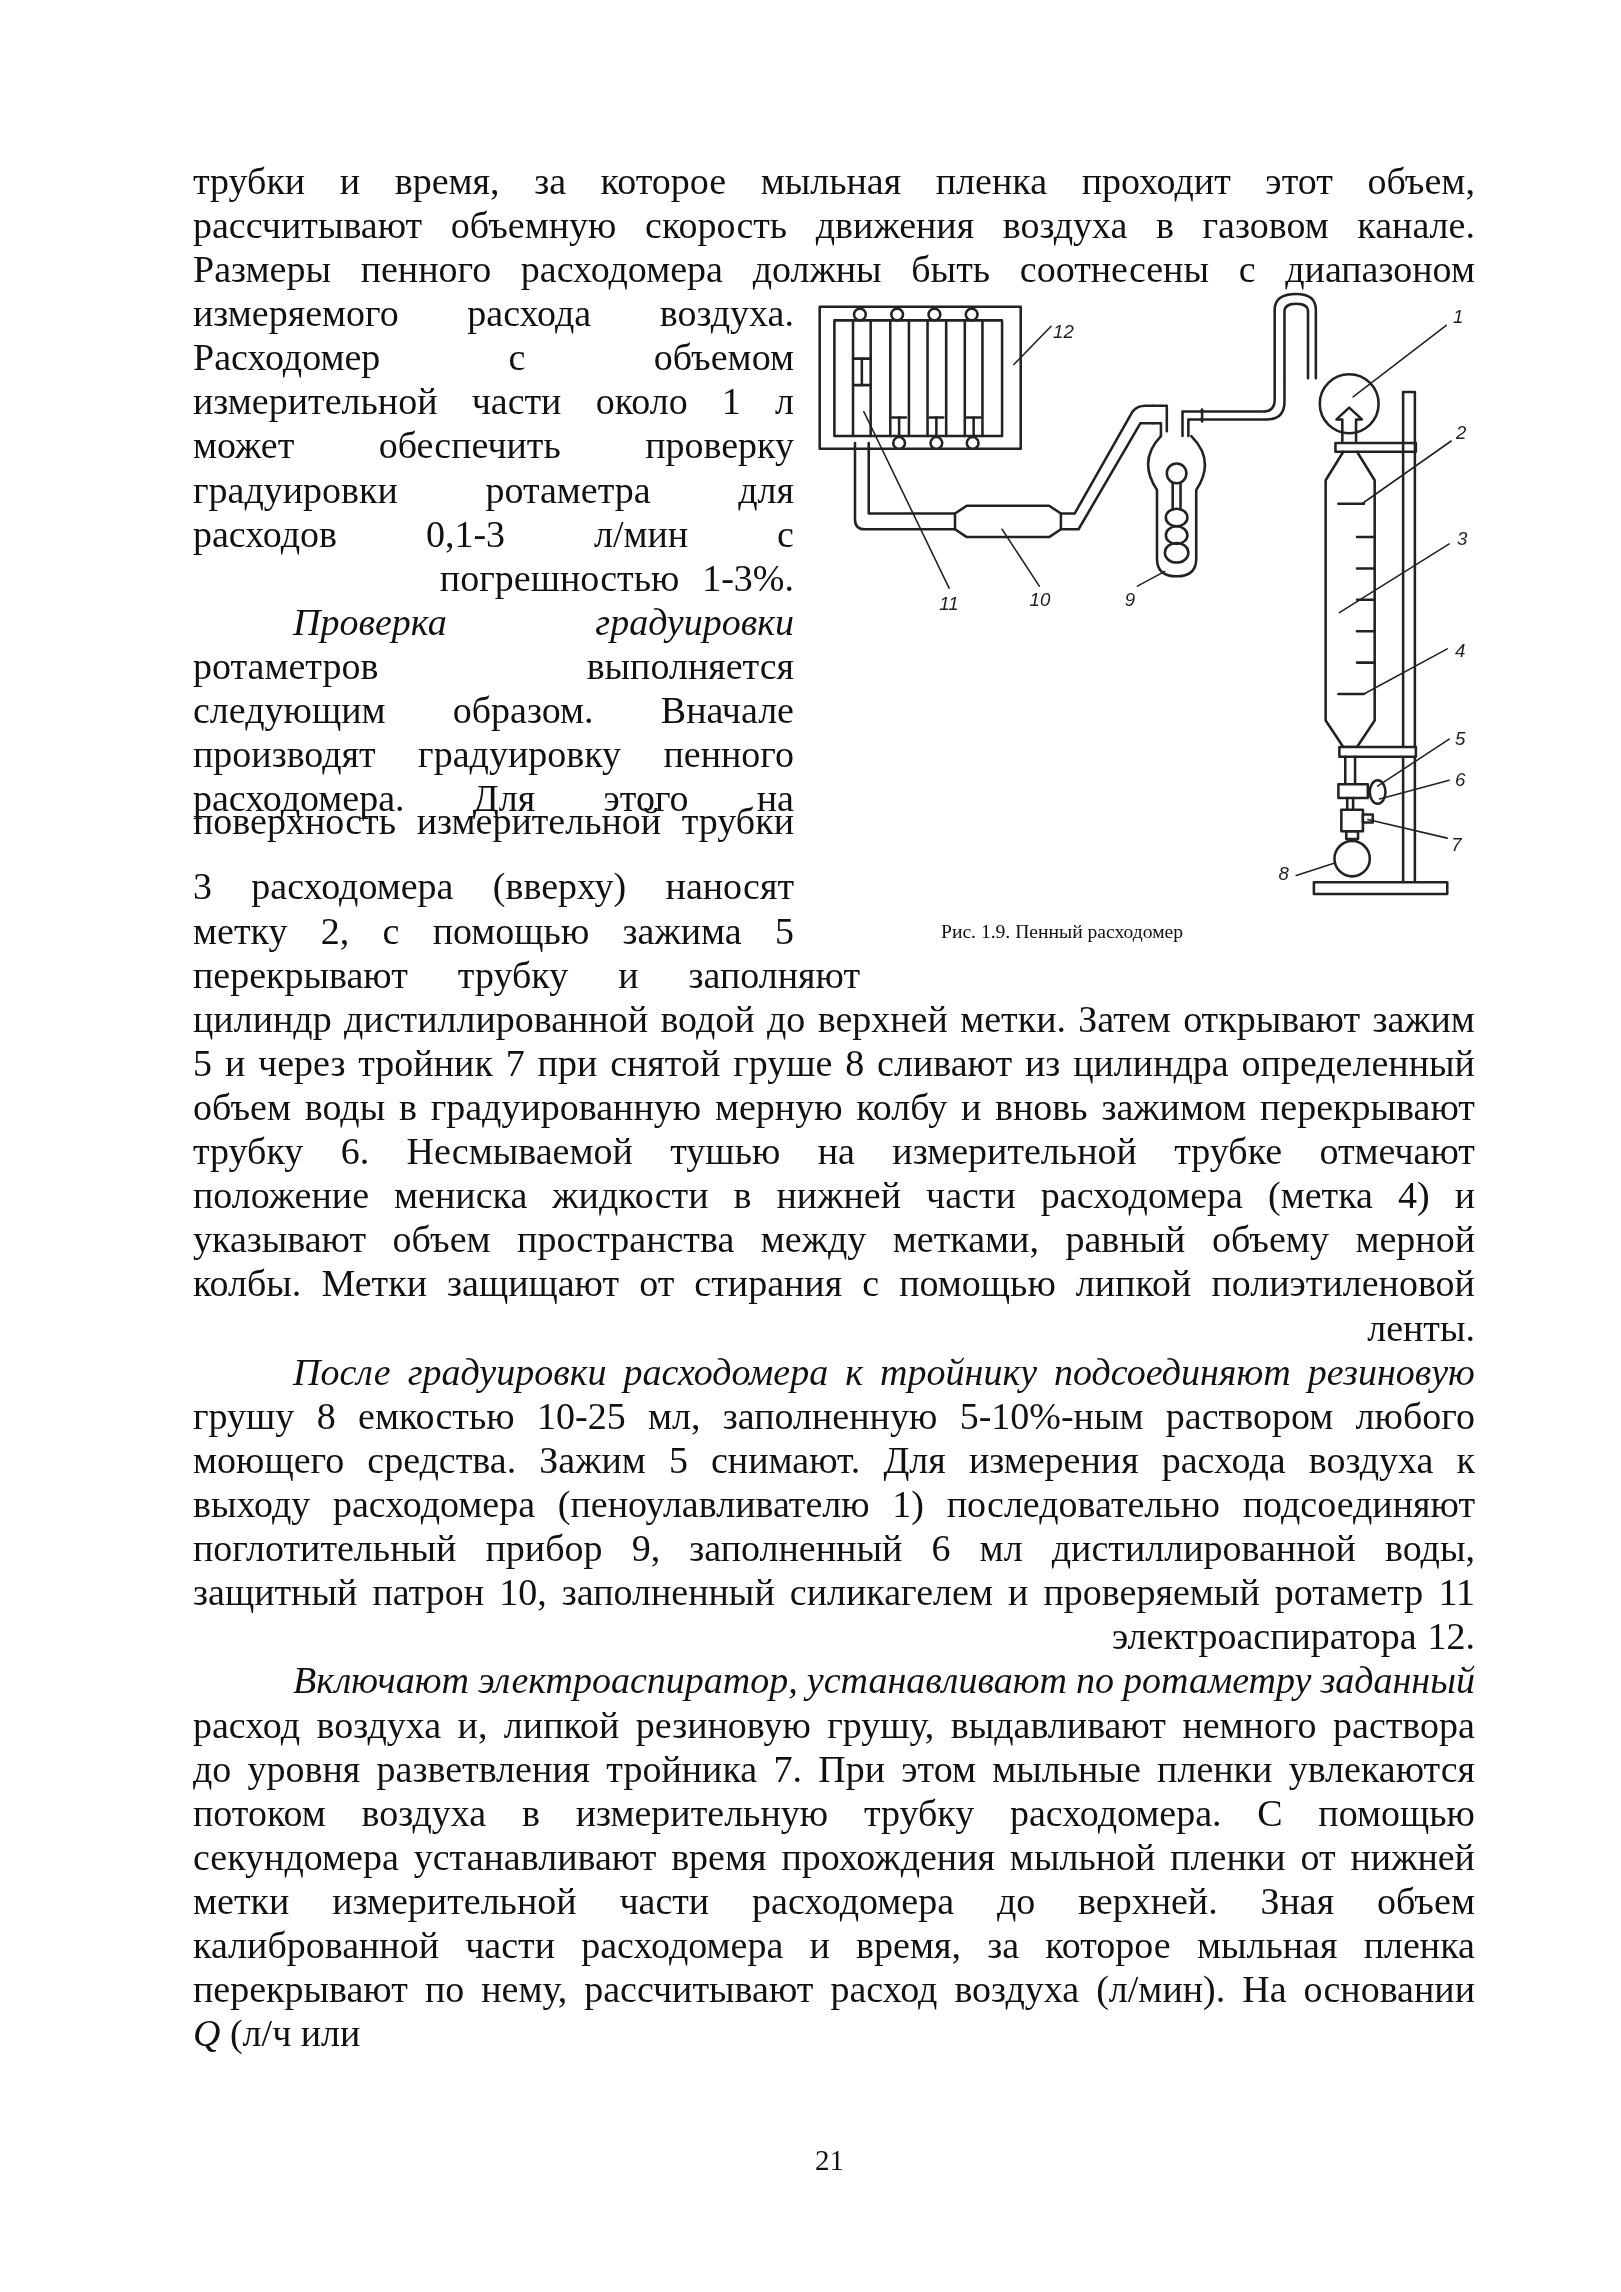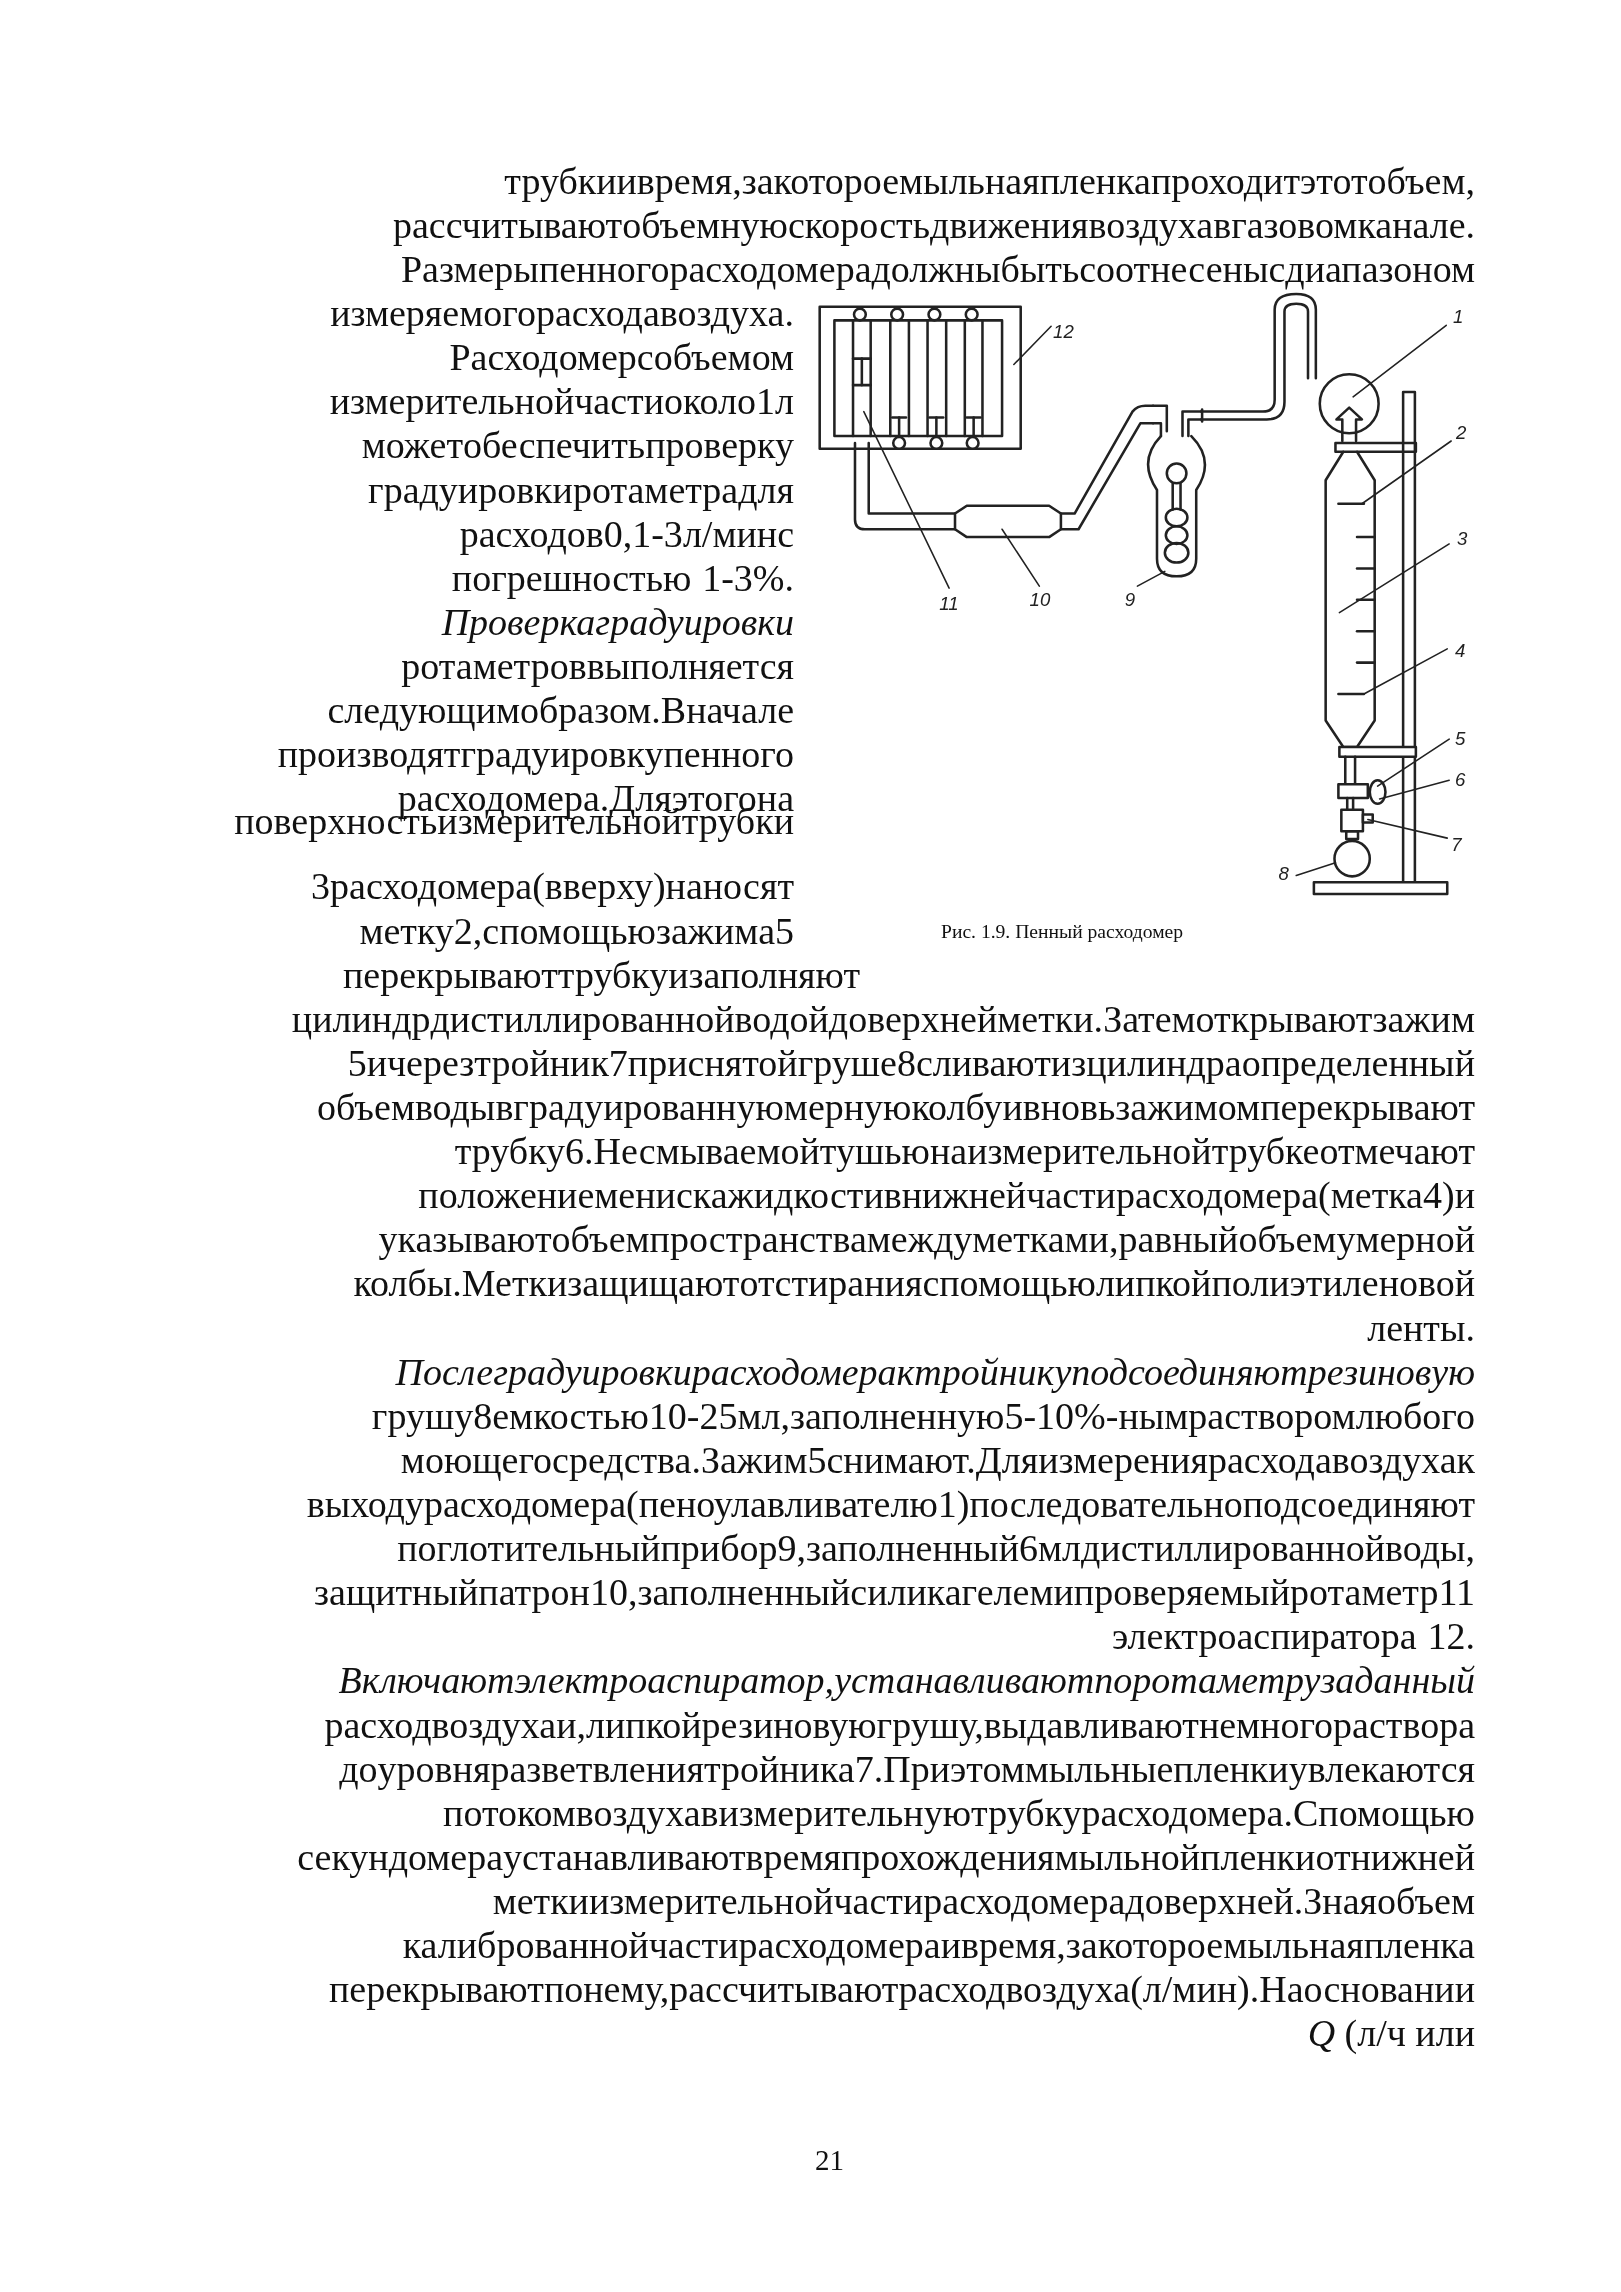--- a/index.html
+++ b/index.html
@@ -1,22 +1,22 @@
 <!DOCTYPE html>
 <html><head>
 <meta charset="utf-8">
 <style>
   html, body { margin: 0; padding: 0; background: #ffffff; }
   body { width: 1621px; height: 2293px; position: relative; overflow: hidden;
          font-family: "Liberation Serif", "DejaVu Serif", serif; color: #111; }
   .page { position: absolute; left: 0; top: 0; width: 1621px; height: 2293px; }
   .line { position: absolute; left: 193px; font-size: 38px; line-height: 44px; white-space: nowrap;
-          display: flex; justify-content: flex-end; }
+          display: flex; justify-content: space-between; }
   .full { width: 1282px; }
-  .narrow { width: 601px; }
+  .narrow { width: 601px; gap: 12px; }
   .narrow2 { width: 667px; }
   .left { justify-content: flex-end; }
   .left span + span { margin-left: 10.8px; }
   .indent { padding-left: 100px; box-sizing: border-box; font-style: italic; }
   .figure { position: absolute; left: 804px; top: 284px; width: 706px; height: 667px; }
   .caption { position: absolute; left: 941px; top: 921px; font-size: 19.6px; }
   .pagenum { position: absolute; left: 815px; top: 2144px; font-size: 29px; }
   i { font-style: italic; }
 </style>
 </head>

